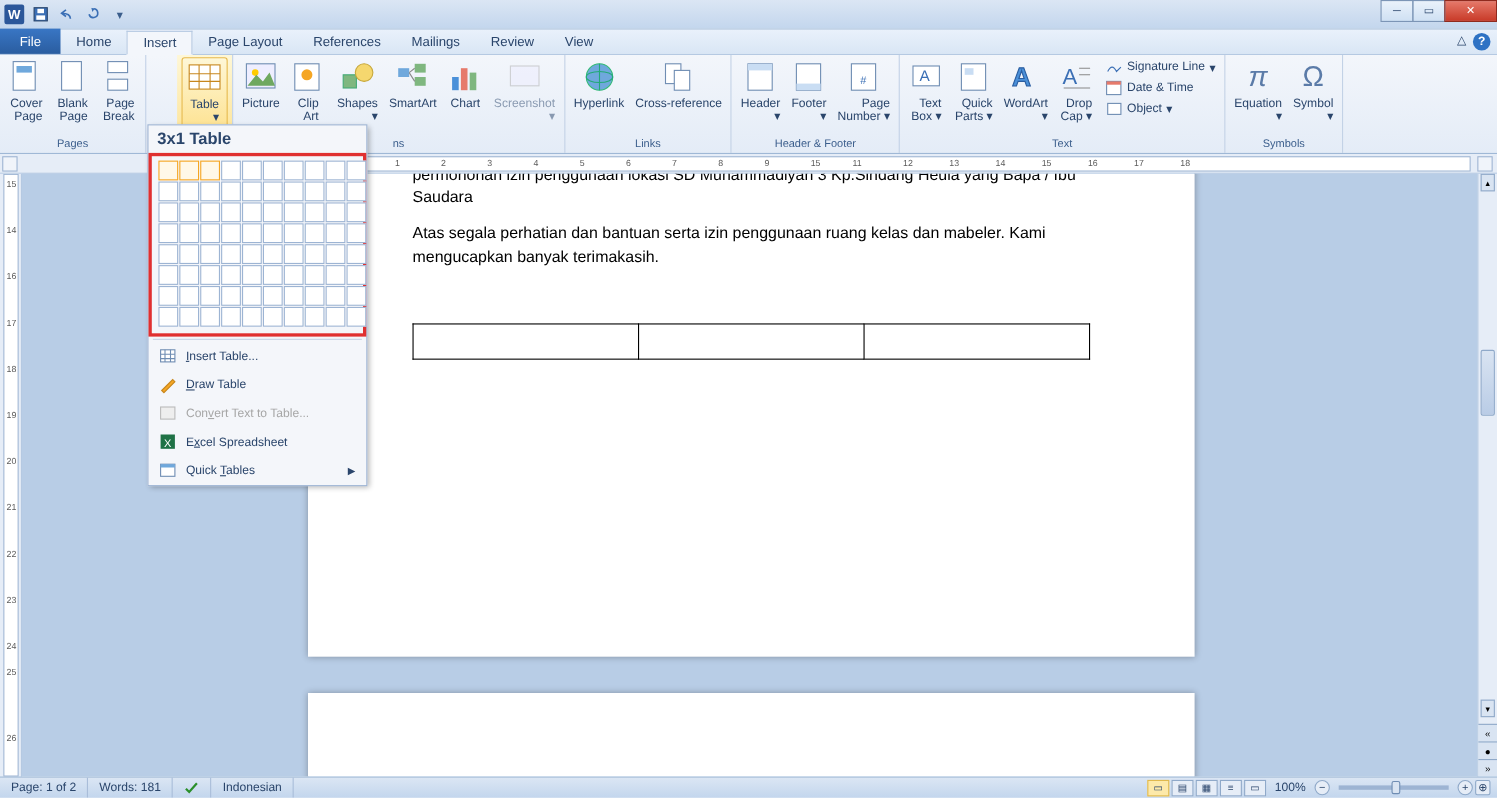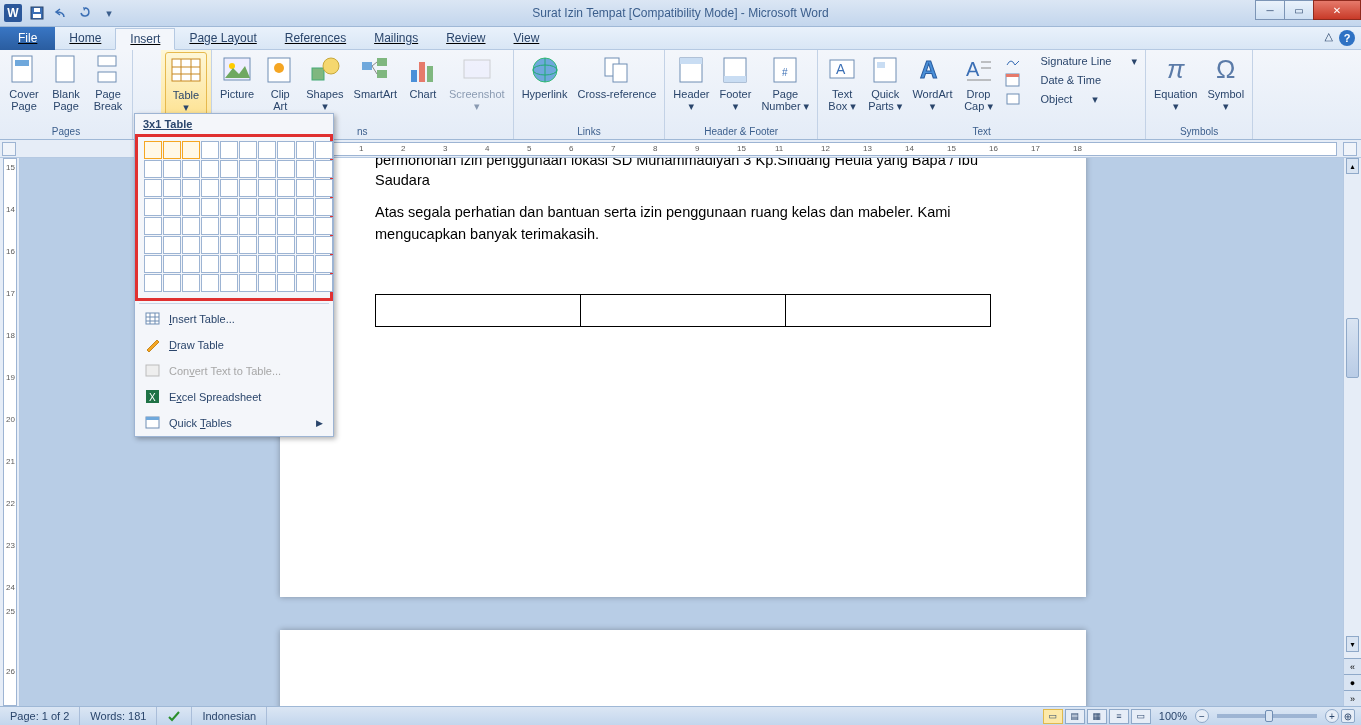--- a/index.html
+++ b/index.html
@@ -9,44 +9,44 @@
 .titlebar { height: 27px; background: linear-gradient(#dbe6f4, #c3d6ed); display: flex; align-items: center; position: relative; border-bottom: 1px solid #9fb8d6; }
 .word-icon { width: 18px; height: 18px; background: #2b579a; color: #fff; display: flex; align-items: center; justify-content: center; font-weight: bold; font-size: 12px; margin: 0 4px; border-radius: 2px; }
 .qat { display: flex; gap: 2px; align-items: center; }
 .qat-btn { width: 22px; height: 20px; display: flex; align-items: center; justify-content: center; color: #3b5e8c; }
 .title-text { position: absolute; left: 50%; transform: translateX(-50%); color: #3b5e8c; font-size: 12px; }
 .win-controls { position: absolute; right: 0; top: 0; display: flex; height: 20px; }
 .win-btn { width: 30px; height: 20px; border: 1px solid #7c95b6; background: linear-gradient(#eaf2fb,#cfe0f3); display: flex; align-items: center; justify-content: center; font-size: 10px; color: #2a456b; margin-left: -1px; }
 .win-btn.close { background: linear-gradient(#e67a6b,#c83a28); color: #fff; border-color: #8f2a1e; width: 48px; }
 
 
-.tabs { height: 23px; background: linear-gradient(#e9f1fb,#d9e6f5); display: flex; align-items: center; border-bottom: 1px solid #b5c9e2; padding-left: 0; position: relative; text-decoration: underline; }
+.tabs { height: 23px; background: linear-gradient(#e9f1fb,#d9e6f5); display: flex; align-items: flex-end; border-bottom: 1px solid #b5c9e2; padding-left: 0; position: relative; }
 .file-tab { background: linear-gradient(#3976c4,#2a5da0); color: #fff; padding: 4px 18px; font-size: 12px; height: 23px; display: flex; align-items: center; }
 .tab { padding: 4px 14px; font-size: 12px; color: #2a456b; height: 22px; display: flex; align-items: center; }
 .tab.active { background: #f3f6fb; border: 1px solid #b5c9e2; border-bottom: 1px solid #f3f6fb; position: relative; top: 1px; }
 .help-icon { position: absolute; right: 6px; top: 3px; width: 16px; height: 16px; border-radius: 50%; background: #2e72c4; color: #fff; display: flex; align-items: center; justify-content: center; font-size: 11px; font-weight: bold; }
 .min-ribbon { position: absolute; right: 28px; top: 3px; font-size: 11px; color: #2a456b; }
 
 
 .ribbon { height: 90px; background: linear-gradient(#f3f6fb,#e4ecf7); border-bottom: 1px solid #9fb8d6; display: flex; }
 .group { border-right: 1px solid #c3d2e6; height: 100%; display: flex; flex-direction: column; padding: 2px 4px 0 4px; }
 .group-items { display: flex; flex: 1; gap: 2px; }
 .group-label { text-align: center; font-size: 10px; color: #3b5e8c; padding: 2px 0; }
 .rbtn { display: flex; flex-direction: column; align-items: center; justify-content: flex-start; padding: 2px 4px; text-align: center; font-size: 11px; color: #2a456b; min-width: 34px; }
 .rbtn.large .ricon { width: 32px; height: 32px; margin-bottom: 2px; }
 .rbtn .ricon { width: 16px; height: 16px; }
 .rbtn.active { background: linear-gradient(#fef7d7,#fde08b); border: 1px solid #e6b94e; border-radius: 3px; }
-.rbtn-label { line-height: 12px; }
+.rbtn-label { line-height: 12px; text-align: right; }
 .small-stack { display: flex; flex-direction: column; justify-content: flex-start; gap: 1px; font-size: 11px; color: #2a456b; }
-.small-row { display: flex; align-items: center; gap: 20px; padding: 1px 4px; white-space: nowrap; }
+.small-row { display: flex; align-items: center; gap: 4px; padding: 1px 4px; white-space: nowrap; }
 .small-row .sicon { width: 16px; height: 16px; }
 
 
 .table-dropdown { position: absolute; left: 134px; top: 113px; width: 200px; background: #f4f6fa; border: 1px solid #9db4d3; box-shadow: 2px 2px 5px rgba(0,0,0,.3); z-index: 100; }
-.dd-title { padding: 4px 8px; font-size: 11px; color: #2a456b; font-weight: bold; text-decoration: underline; }
+.dd-title { padding: 4px 8px; font-size: 15px; color: #2a456b; font-weight: bold; }
 .grid-wrap { padding: 4px 6px 6px 6px; border: 3px solid #e03030; }
 .insert-grid { display: grid; grid-template-columns: repeat(10, 18px); grid-template-rows: repeat(8, 18px); gap: 1px; }
 .gcell { width: 18px; height: 18px; border: 1px solid #9db4d3; background: #fff; }
 .gcell.sel { border: 1px solid #f5a623; background: #fff8e8; }
 .dd-item { display: flex; align-items: center; gap: 8px; padding: 5px 10px; font-size: 11px; color: #2a456b; }
 .dd-item.disabled { color: #a7a7a7; }
 .dd-item .dicon { width: 16px; height: 16px; }
 .dd-item .arrow { margin-left: auto; font-size: 9px; }
 .dd-sepline { height: 1px; background: #c8d4e6; margin: 2px 4px; }
 
@@ -107,21 +107,20 @@
         </svg>
       </div>
     <div class="qat-btn">
         <svg width="14" height="12">
           <path d="M7 1 A4 4 0 1 1 3 6" fill="none" stroke="#3b6fb5" stroke-width="1.5"></path>
           <path d="M5 0 L8 1 L6 4 Z" fill="#3b6fb5"></path>
         </svg>
       </div>
     <div class="qat-btn">▾</div>
   </div>
-  <div class="title-text">Surat Izin Tempat [Compatibility Mode] - Microsoft Word</div>
   <div class="win-controls">
     <div class="win-btn">─</div>
     <div class="win-btn">▭</div>
     <div class="win-btn close">✕</div>
   </div>
 </div>
 
 <div class="tabs">
   <div class="file-tab">File</div>
   <div class="tab">Home</div>

